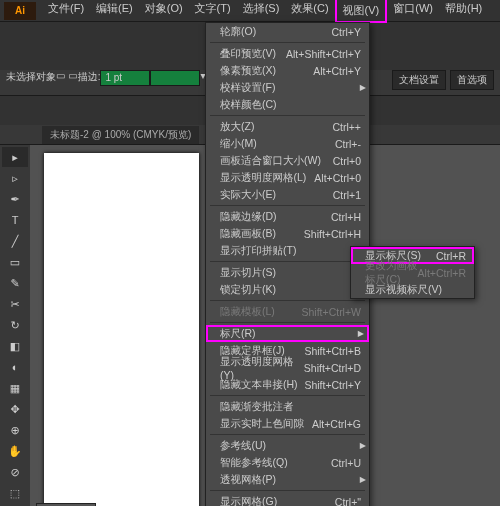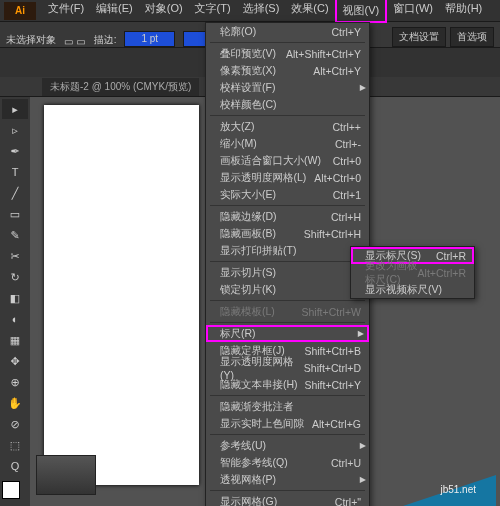--- a/index.html
+++ b/index.html
@@ -1,22 +1,22 @@
 <!DOCTYPE html>
 <html><head>
 <meta charset="utf-8">
 <style>
 * { margin: 0; padding: 0; box-sizing: border-box; font-family: "Microsoft YaHei", sans-serif; }
 body { background: #323232; width: 500px; height: 506px; overflow: hidden; position: relative; font-size: 11px; color: #ccc; }
 .menubar { background: #323232; height: 22px; display: flex; align-items: center; padding-left: 4px; border-bottom: 1px solid #1a1a1a; }
 .ai-logo { width: 32px; height: 18px; background: #2d1b0e; display: flex; align-items: center; justify-content: center; color: #ff9600; font-weight: bold; font-size: 10px; margin-right: 6px; }
 .menu-item { padding: 3px 6px; cursor: default; }
 .menu-hl { border: 2px solid magenta; }
-.controlbar { background: #383838; height: 26px; display: flex; align-items: flex-end; padding: 0 6px; gap: 8px; border-bottom: 1px solid #1a1a1a; font-size: 10px; }
-.ctrl-field { background: #1d4ed8; border: 1px solid #1a1a1a; padding: 1px 16px; height: 16px; min-width: 50px; display: inline-block; }
+.controlbar { background: #383838; height: 26px; display: flex; align-items: flex-start; padding: 0 6px; border-bottom: 1px solid #1a1a1a; font-size: 10px; margin-top: 48px; }
+.ctrl-field { background: #15803d; border: 1px solid #1a1a1a; padding: 1px 4px; height: 16px; min-width: 50px; display: inline-block; }
 .rightbtns { margin-left: auto; display: flex; gap: 4px; }
 .ctrl-btn { background: #2a2a2a; padding: 2px 6px; border: 1px solid #1a1a1a; }
 .tabbar { background: #383838; height: 20px; display: flex; align-items: center; padding-left: 42px; font-size: 10px; border-bottom: 1px solid #1a1a1a; margin-top: 29px; }
 .doc-tab { background: #2a2a2a; padding: 2px 8px; color: #aaa; }
 .workspace { display: flex; height: calc(100% - 68px); }
 .toolbar { width: 30px; background: #383838; padding: 2px; display: flex; flex-direction: column; gap: 1px; }
 .tool { width: 26px; height: 20px; background: #383838; display: flex; align-items: center; justify-content: center; font-size: 11px; color: #ccc; }
 .tool.sel { background: #2a2a2a; }
 .swatches { margin-top: 4px; }
 .swatch-fg { width: 18px; height: 18px; background: #fff; border: 1px solid #000; }

